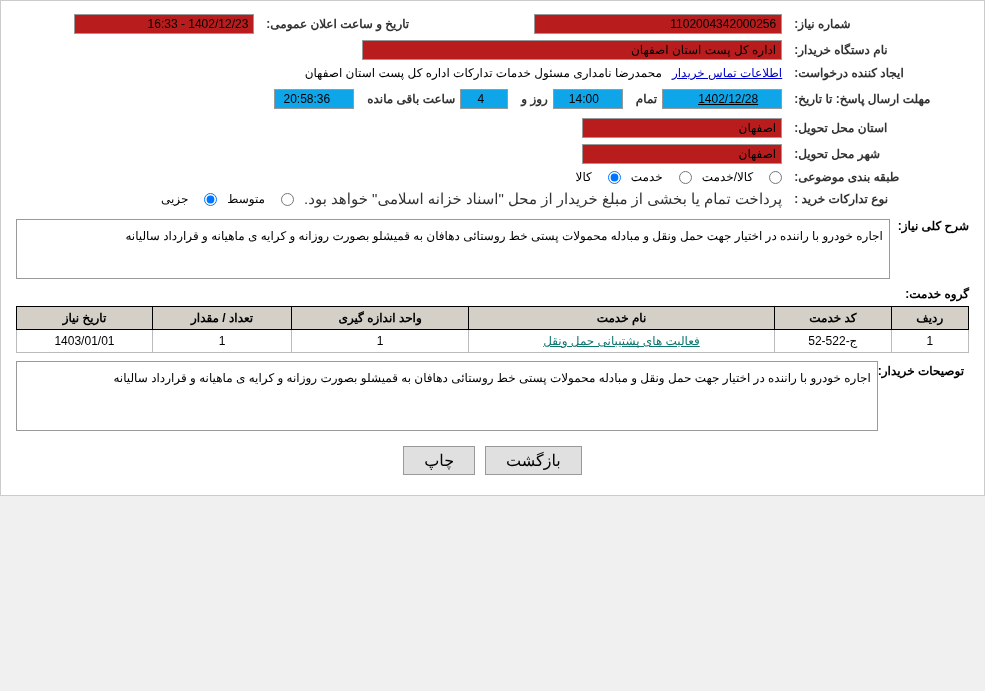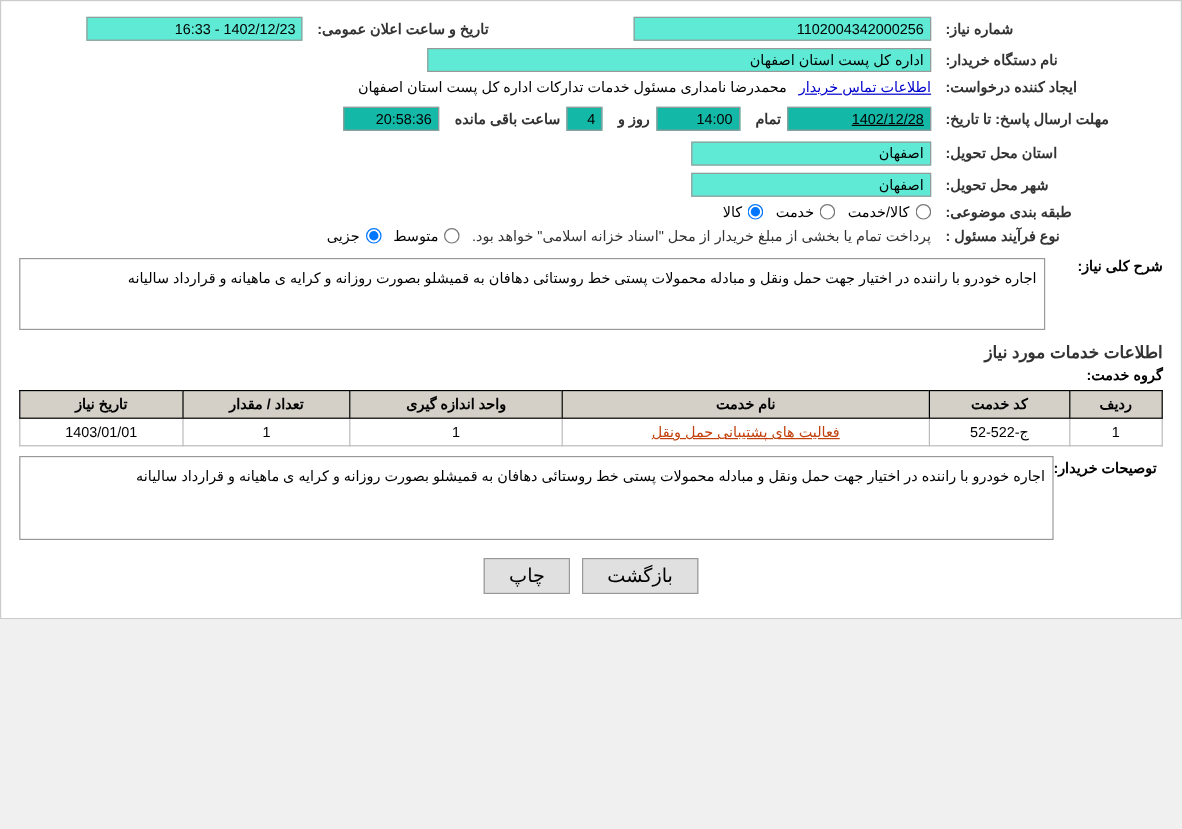--- a/index.html
+++ b/index.html
@@ -41,53 +41,53 @@
       font-weight: bold;
       text-align: left;
       width: auto;
       padding-left: 8px;
     }
     .input-cell {
       text-align: right;
     }
     .input-box {
       border: 1px solid #999;
-      background: #5eead4;
+      background: #b91c1c;
       padding: 2px 5px;
       min-height: 20px;
       display: inline-block;
       text-align: right;
     }
     .input-wide {
       width: 248px;
     }
     .input-medium {
       width: 180px;
     }
     .date-box {
       border: 1px solid #999;
-      background: #14b8a6;
-      padding: 2px 5px;
+      background: #0ea5e9;
+      padding: 2px 23px;
       min-height: 20px;
     }
     .link-text {
       color: #0000cc;
       text-decoration: underline;
       cursor: pointer;
     }
     .radio-group {
       display: flex;
       gap: 10px;
       align-items: center;
       direction: rtl;
     }
     .radio-label {
       display: flex;
-      align-items: flex-start;
-      gap: 5px;
+      align-items: flex-end;
+      gap: 16px;
     }
     .section-title {
       font-size: 14px;
       font-weight: bold;
       color: #333;
       margin: 10px 0 5px 0;
       text-align: right;
     }
     .description-box {
       border: 1px solid #999;
@@ -113,21 +113,21 @@
     }
     .service-table td {
       border: 1px solid #bbb;
       padding: 4px 8px;
       text-align: center;
     }
     .service-table tr:nth-child(even) td {
       background: #f9f9f9;
     }
     .blue-link {
-      color: #c2410c;
+      color: #0f766e;
       text-decoration: underline;
     }
     .buyer-desc-row {
       display: flex;
       align-items: flex-start;
       direction: rtl;
       margin: 8px 0;
     }
     .buyer-desc-label {
       font-weight: bold;
@@ -265,48 +265,47 @@
             </label>
             <label class="radio-label">
               <input type="radio" name="category" checked="" style="">
               <span>کالا</span>
             </label>
           </div>
         </td>
       </tr>
 
       <tr>
-        <td class="label-cell">نوع فرآیند مسئول :</td>
+        <td class="label-cell">نوع تدارکات خرید :</td>
         <td colspan="3">
           <div class="radio-group">
-            <span style="color:#333; font-size:12px;">پرداخت تمام یا بخشی از مبلغ خریدار از محل "اسناد خزانه اسلامی" خواهد بود.</span>
+            <span style="color:#333; font-size:15px;">پرداخت تمام یا بخشی از مبلغ خریدار از محل "اسناد خزانه اسلامی" خواهد بود.</span>
             <label class="radio-label">
               <input type="radio" name="process" style="">
               <span>متوسط</span>
             </label>
             <label class="radio-label">
               <input type="radio" name="process" checked="" style="">
               <span>جزیی</span>
             </label>
           </div>
         </td>
       </tr>
     </tbody>
       </table>
 
-    <div style="display:flex; align-items:flex-start; direction:rtl; margin: 8px 0; gap: 19px;">
+    <div style="display:flex; align-items:flex-start; direction:rtl; margin: 8px 0;">
       <span class="inline-label" style="white-space:nowrap; padding-left:8px;">شرح کلی نیاز:</span>
       <div style="flex:1;">
         <div class="description-box">
           <span>اجاره خودرو با راننده در اختیار جهت حمل ونقل و مبادله محمولات  پستی خط روستائی دهافان به قمیشلو بصورت روزانه و کرایه ی ماهیانه و قرارداد سالیانه</span>
         </div>
       </div>
     </div>
 
-    <div class="section-title">اطلاعات خدمات مورد نیاز</div>
 
     <div class="group-service-row">
       <span class="inline-label">گروه خدمت:</span>
     </div>
 
     <table class="service-table">
       <thead>
         <tr>
           <th>ردیف</th>
           <th>کد خدمت</th>

